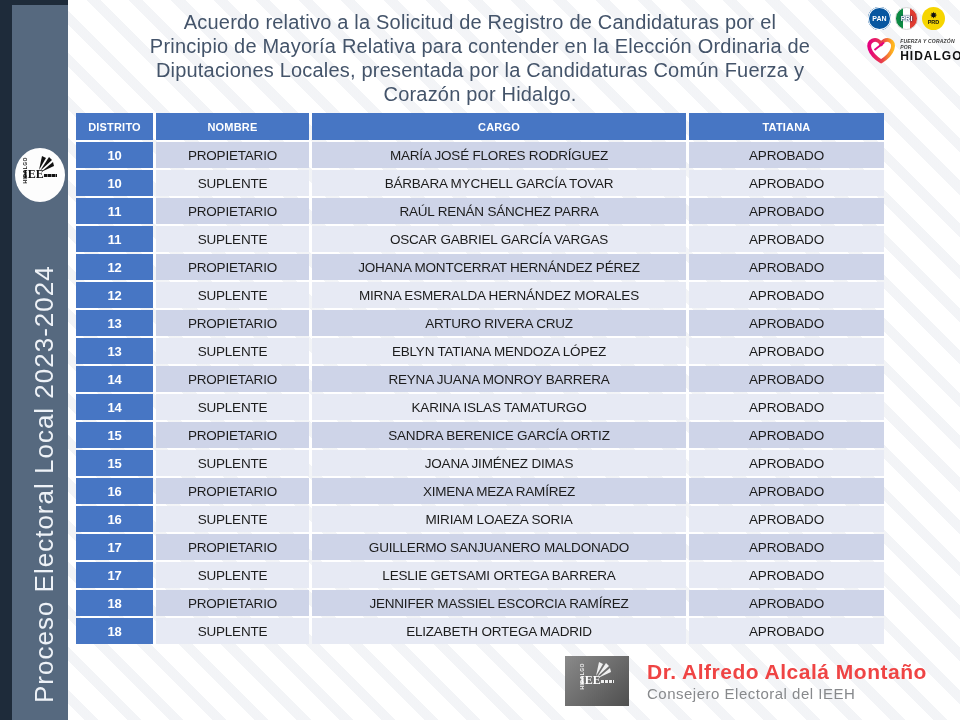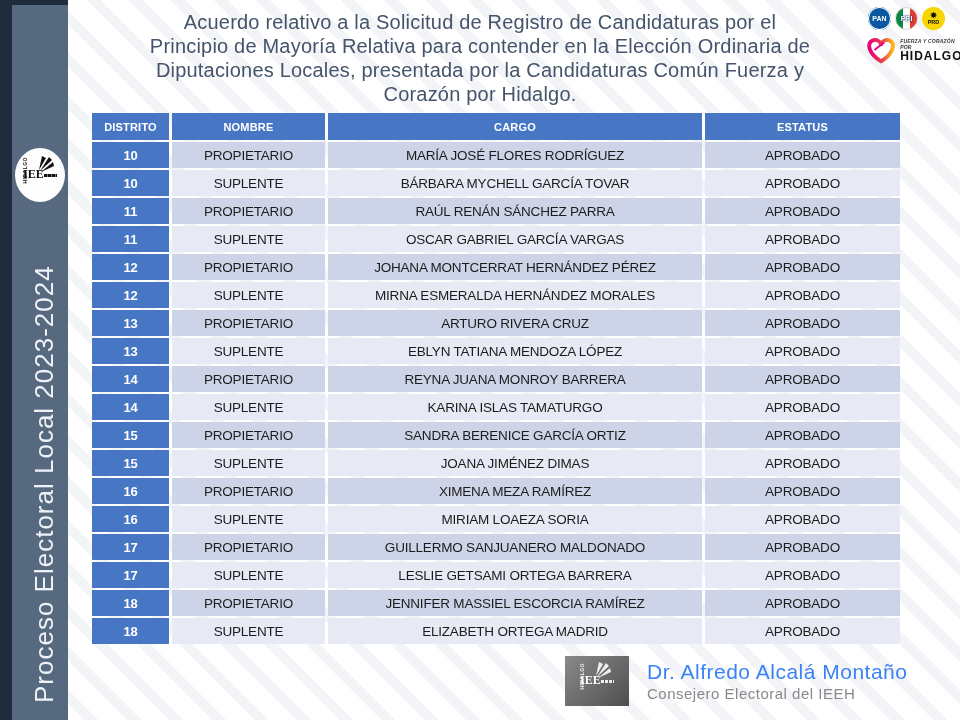--- a/index.html
+++ b/index.html
@@ -34,37 +34,37 @@
   .pan{background:#0857A0;color:#fff;font-size:7px;box-shadow:inset 0 0 0 1px #fff, inset 0 0 0 3px #0857A0}
   .pri{background:linear-gradient(90deg,#0C8A43 0 34%,#ffffff 34% 66%,#E03C31 66%);color:#fff;font-size:7px;
     text-shadow:0 0 2px #1B396A,0 0 2px #1B396A;border:1px solid #d8d8d8}
   .prd{background:#F6D500;color:#111;font-size:5.5px;line-height:1}
   .prd .sun{font-size:8px;line-height:1}
   .coalition{position:absolute;left:864px;top:36px;display:flex;align-items:center;gap:2px}
   .coal-text{display:flex;flex-direction:column;align-items:flex-start}
   .coal-line1{font-size:5px;font-style:italic;font-weight:bold;color:#3a3a3a;letter-spacing:.2px;text-transform:uppercase}
   .coal-line2{font-size:12px;font-weight:bold;color:#111;letter-spacing:1px;line-height:1.1}
   
-  .tbl{position:absolute;left:92px;top:113px;display:grid;
+  .tbl{position:absolute;left:76px;top:113px;display:grid;
     grid-template-columns:77px 153px 374px 195px;column-gap:3px;row-gap:2px;
     grid-template-rows:27px;grid-auto-rows:26px}
   .hcell{background:var(--header-blue,#4776C4);color:#fff;font-weight:bold;font-size:11px;
     display:flex;align-items:center;justify-content:center;letter-spacing:.2px}
   .cell{display:flex;align-items:center;justify-content:center;font-size:13.5px;color:#1c1c1c;letter-spacing:-.2px;white-space:nowrap}
   .cell-distrito{background:var(--header-blue,#4776C4);color:#ffffff;font-weight:bold;font-size:13px}
   .shade-a{background:var(--row-dark,#CED4E8)}
   .shade-b{background:var(--row-light,#E7EAF4)}
   
   .footer{position:absolute;left:565px;top:656px;display:flex;align-items:center;gap:18px}
   .flogo{width:64px;height:50px;background:linear-gradient(135deg,#8a8a8a,#4f4f4f);
     display:flex;align-items:center;justify-content:center}
   .flogo .emblem .vword{color:#f5f5f5}
   .flogo .emblem .iee{color:#fff}
   .flogo .emblem .tagbar{background:repeating-linear-gradient(90deg,#eee 0 3px,#555 3px 4px)}
-  .fname{font-size:21px;font-weight:normal;color:#3b82f6;letter-spacing:.5px;line-height:1.15}
+  .fname{font-size:21px;font-weight:bold;color:#ef4444;letter-spacing:.5px;line-height:1.15}
   .frole{font-size:15px;color:#87898C;letter-spacing:.5px}
 </style>
 </head>
 <body>
 
 <div class="sidebar">
   <div class="sidebar-inner">
     <div class="side-logo-circle">
       <div class="emblem">
         <span class="vword">HIDALGO</span>
@@ -113,21 +113,21 @@
   <div class="coal-text">
     <span class="coal-line1">Fuerza y Corazón por</span>
     <span class="coal-line2">HIDALGO</span>
   </div>
 </div>
 
 <div class="tbl">
   <div class="hcell">DISTRITO</div>
   <div class="hcell">NOMBRE</div>
   <div class="hcell">CARGO</div>
-  <div class="hcell">ESTATUS</div>
+  <div class="hcell">TATIANA</div>
 
 <div class="cell cell-distrito">10</div>
     <div class="cell shade-a">PROPIETARIO</div>
     <div class="cell shade-a">MARÍA JOSÉ FLORES RODRÍGUEZ</div>
     <div class="cell shade-a">APROBADO</div>
     <div class="cell cell-distrito">10</div>
     <div class="cell shade-b">SUPLENTE</div>
     <div class="cell shade-b">BÁRBARA MYCHELL GARCÍA TOVAR</div>
     <div class="cell shade-b">APROBADO</div>
     <div class="cell cell-distrito">11</div>

